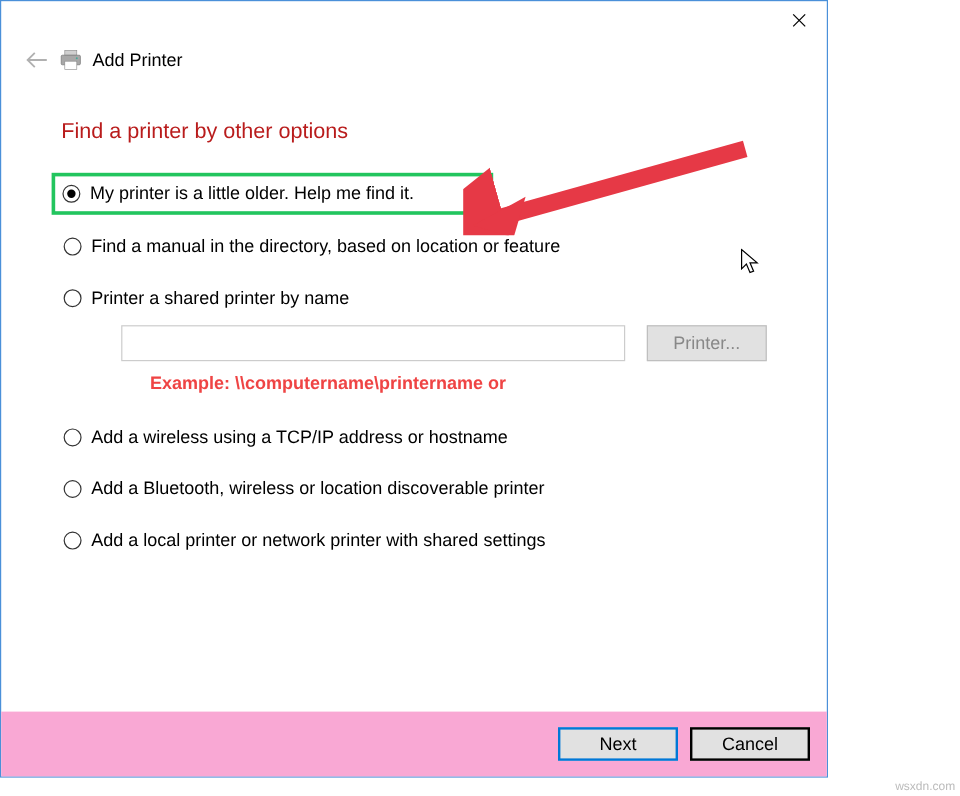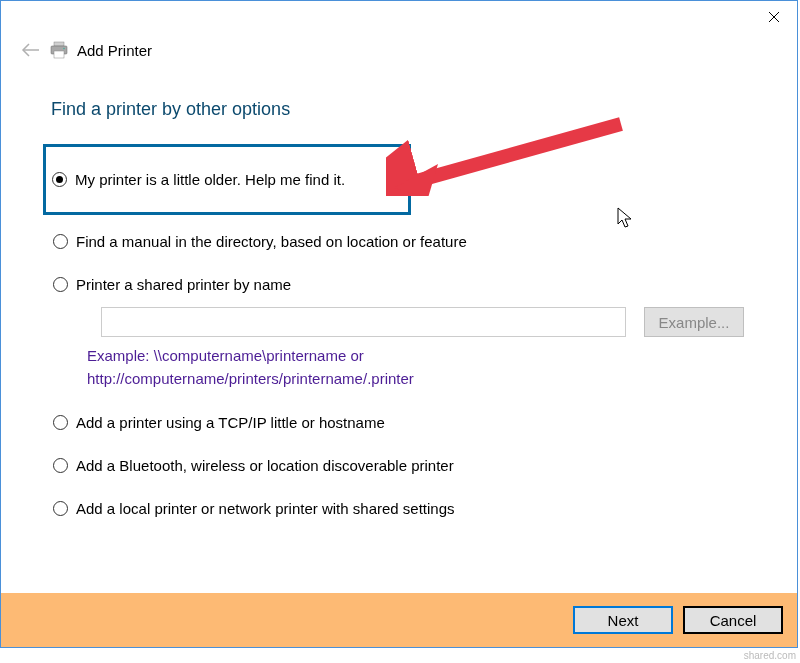--- a/index.html
+++ b/index.html
@@ -9,21 +9,21 @@
       font-size: 15px;
       color: #000;
       background: #fff;
       width: 800px;
       height: 663px;
       position: relative;
       overflow: hidden;
     }
     .window {
       border: 1px solid #4a90d9;
-      width: 798px;
+      width: 690px;
       height: 648px;
       position: relative;
       background: #fff;
     }
     .close-btn {
       position: absolute;
       top: 1px;
       right: 1px;
       width: 45px;
       height: 30px;
@@ -49,35 +49,35 @@
       display: flex;
       align-items: center;
     }
     .window-title {
       font-size: 15px;
     }
     .content {
       padding: 40px 50px 0 50px;
     }
     .heading {
-      color: #0c4a6e;
+      color: #b91c1c;
       font-size: 18px;
       font-weight: 400;
       margin-bottom: 24px;
     }
     .option-row {
       display: flex;
       align-items: center;
       gap: 8px;
       margin-bottom: 18px;
       padding: 4px 2px;
     }
     .option-row.highlighted {
-      border: 3px solid #0369a1;
-      padding: 24px 6px;
+      border: 3px solid #22c55e;
+      padding: 6px 6px;
       margin-left: -8px;
       margin-bottom: 14px;
       width: 368px;
     }
     .radio {
       width: 15px;
       height: 15px;
       border: 1px solid #333;
       border-radius: 50%;
       display: flex;
@@ -115,31 +115,32 @@
       width: 100px;
       height: 30px;
       background: #e1e1e1;
       border: 1px solid #bfbfbf;
       color: #888;
       cursor: default;
       font-family: inherit;
       font-size: 15px;
     }
     .example-text {
-      margin-left: 36px;
+      margin-left: 74px;
       line-height: 1.5;
-      color: #4c1d95;
+      color: #ef4444;
+      font-weight: bold;
     }
     .footer {
       position: absolute;
       bottom: 0;
       left: 0;
       right: 0;
       height: 54px;
-      background: #fdba74;
+      background: #f9a8d4;
       display: flex;
       align-items: center;
       justify-content: flex-end;
       gap: 10px;
       padding: 0 14px;
     }
     .footer-btn {
       width: 100px;
       height: 28px;
       background: #e1e1e1;
@@ -211,31 +212,30 @@
       <span class="option-label">Find a manual in the directory, based on location or feature</span>
     </div>
 
     <div class="shared-section">
       <div class="option-row" style="margin-bottom:0">
         <span class="radio"></span>
         <span class="option-label">Printer a shared printer by name</span>
       </div>
       <div class="input-row">
         <input type="text" class="text-input" value="" style="">
-        <button class="browse-btn" disabled="">Example...</button>
+        <button class="browse-btn" disabled="">Printer...</button>
       </div>
       <div class="example-text">
         <span>Example: \\computername\printername or</span><br>
-        <span>http://computername/printers/printername/.printer</span>
       </div>
     </div>
 
     <div class="option-row">
       <span class="radio"></span>
-      <span class="option-label">Add a printer using a TCP/IP little or hostname</span>
+      <span class="option-label">Add a wireless using a TCP/IP address or hostname</span>
     </div>
 
     <div class="option-row">
       <span class="radio"></span>
       <span class="option-label">Add a Bluetooth, wireless or location discoverable printer</span>
     </div>
 
     <div class="option-row">
       <span class="radio"></span>
       <span class="option-label">Add a local printer or network printer with shared settings</span>
@@ -256,13 +256,13 @@
     <line x1="235" y1="8" x2="20" y2="68" stroke="#e63946" stroke-width="14" marker-end="url(#arrowhead)"></line>
     <polygon points="8,72 52,48 42,82" fill="#e63946"></polygon>
   </svg>
 
   <svg class="cursor-arrow" style="left:616px; top:206px;" width="18" height="24">
     <polygon points="1,1 1,17 5,13 8,20 11,19 8,12 14,12" fill="#fff" stroke="#000" stroke-width="1"></polygon>
   </svg>
 
 </div>
 
-<div class="watermark">shared.com</div>
+<div class="watermark">wsxdn.com</div>
 
 </body></html>

